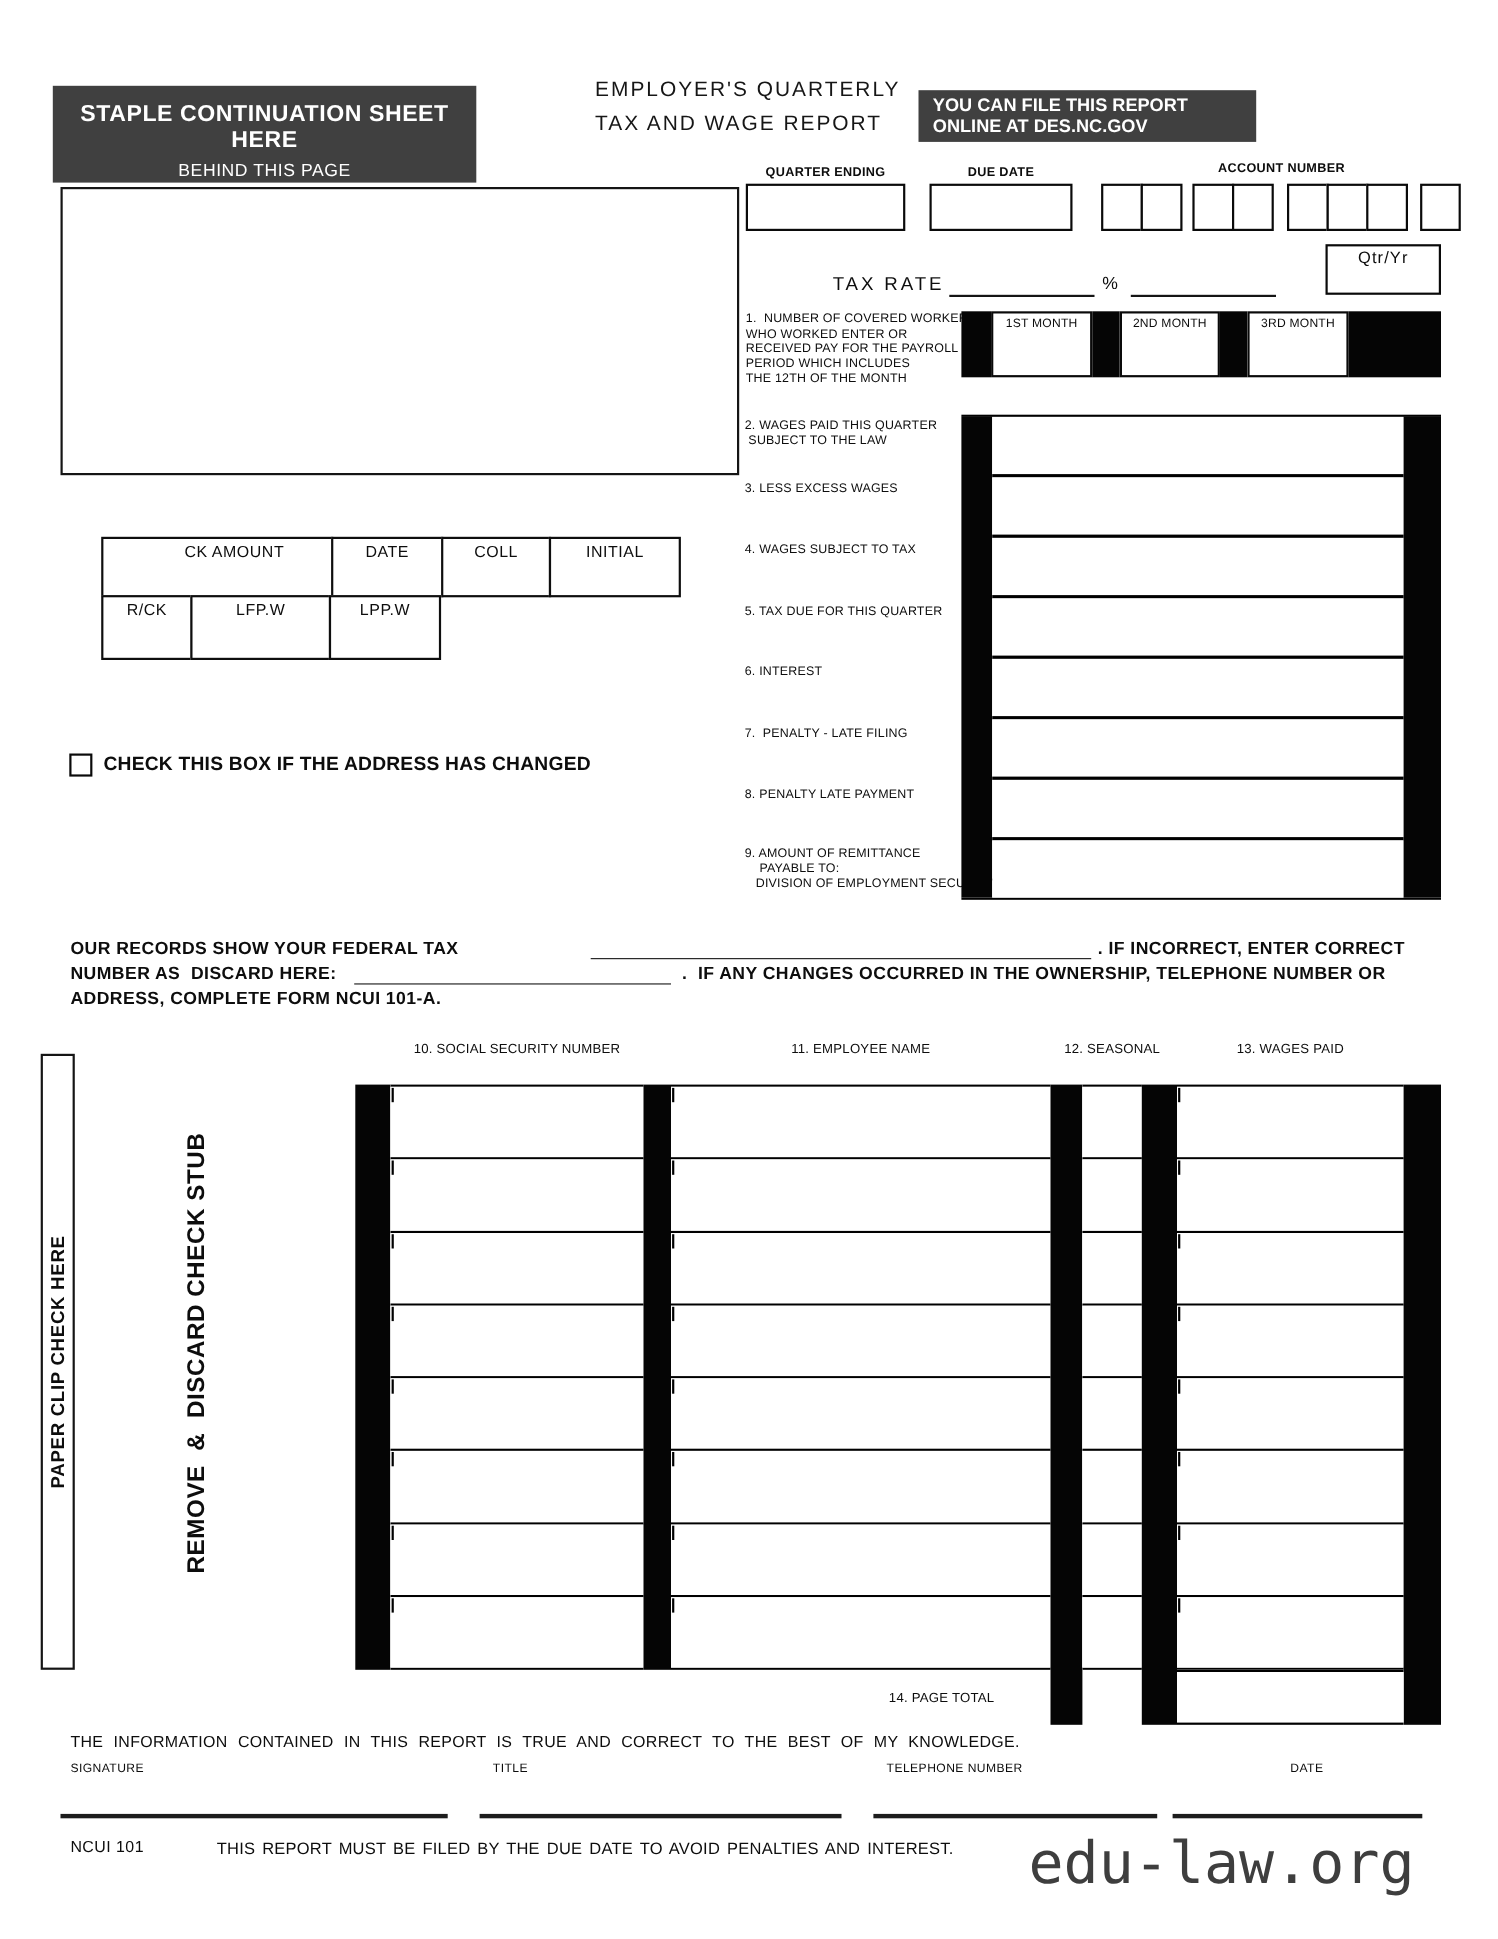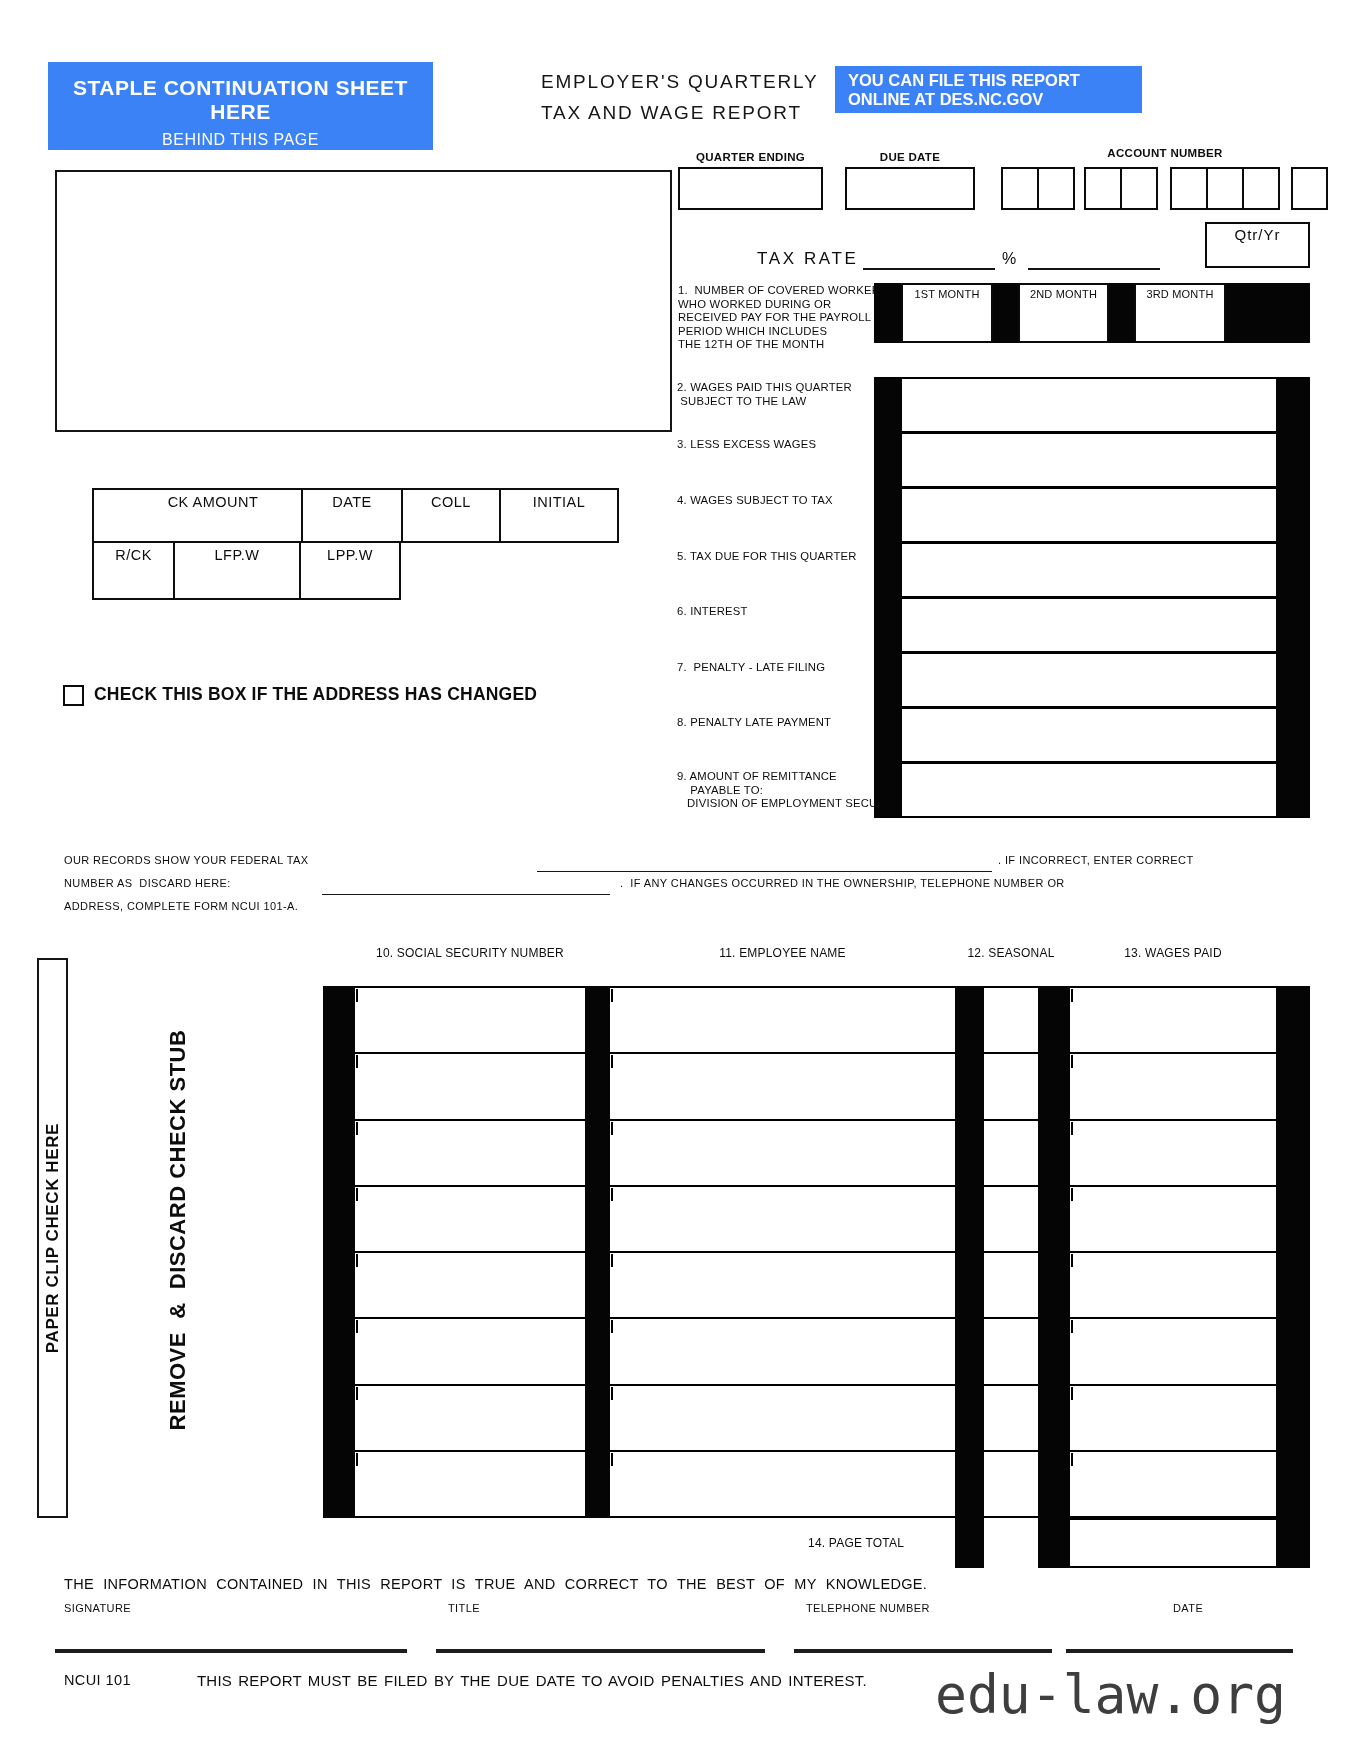--- a/index.html
+++ b/index.html
@@ -2,21 +2,21 @@
 <html><head>
 <meta charset="utf-8">
 <style>
   html,body{margin:0;padding:0;background:#e8e8e8;}
   .page{
     position:relative;width:1362px;height:1763px;margin:0 auto;
     background:#ffffff;color:#0d0d0d;overflow:hidden;
     font-family:"Liberation Sans",sans-serif;
   }
   .abs{position:absolute;}
-  .blackbox{background:#3b82f6;color:#ffffff;}
+  .blackbox{background:#404040;color:#ffffff;margin-top:16px;}
   .border2{border:2px solid #0a0a0a;box-sizing:border-box;}
   .ctr{text-align:center;}
   .lbl-sm{font-size:11.5px;font-weight:bold;letter-spacing:.3px;}
   .tick-lbl{font-size:12px;letter-spacing:.2px;}
   .item-label div{white-space:pre;font-size:11.3px;line-height:13.5px;letter-spacing:.2px;}
   
   .cellgroup{display:flex;}
   .cellgroup .cell{width:38px;height:43px;border:2px solid #0a0a0a;box-sizing:border-box;background:#fff;}
   .cellgroup .cell + .cell{margin-left:-2px;}
   
@@ -35,21 +35,21 @@
   .ckcell{border:2px solid #0e0e0e;box-sizing:border-box;text-align:center;font-size:14.5px;letter-spacing:.5px;padding-top:4px;background:#fff;}
   .ckcell + .ckcell{margin-left:-2px;}
   
   .wage-col{display:flex;flex-direction:column;border-top:2px solid #000;border-bottom:2px solid #000;box-sizing:border-box;background:#fff;}
   .wage-row{flex:1;border-bottom:2px solid #000;position:relative;background:#fff;}
   .wage-row:last-child{border-bottom:none;}
   .tick-col .wage-row::before{content:"";position:absolute;left:1px;top:1px;width:2px;height:13px;background:#000;}
   .vbar{background:#050505;}
   .underline{border-bottom:2px solid #151515;}
   .thinline{border-bottom:1.5px solid #151515;}
-  .fed{font-size:11px;letter-spacing:.4px;white-space:pre;}
+  .fed{font-size:16px;letter-spacing:.4px;white-space:pre;font-weight:bold;}
   .sigline{height:4px;background:#1d1d1d;}
   .siglbl{font-size:11px;letter-spacing:.4px;}
   .vtext{writing-mode:vertical-rl;transform:rotate(180deg);}
 </style>
 </head>
 <body>
 
 <div class="page">
 
   <div class="abs blackbox ctr" style="left:48px;top:62px;width:385px;height:88px;">
@@ -97,21 +97,21 @@
     <div class="ctr" style="font-size:15px;letter-spacing:1px;padding-top:2px;">Qtr/Yr</div>
   </div>
 
   <div class="abs" style="left:757px;top:249px;font-size:17px;letter-spacing:2.6px;">TAX RATE</div>
   <div class="abs underline" style="left:863px;top:251px;width:132px;height:17px;"></div>
   <div class="abs" style="left:1002px;top:250px;font-size:16px;">%</div>
   <div class="abs underline" style="left:1028px;top:251px;width:132px;height:17px;"></div>
 
   <div class="abs item-label" style="left:678px;top:284px;width:200px;">
     <div>1.  NUMBER OF COVERED WORKERS</div>
-    <div>WHO WORKED DURING OR</div>
+    <div>WHO WORKED ENTER OR</div>
     <div>RECEIVED PAY FOR THE PAYROLL</div>
     <div>PERIOD WHICH INCLUDES</div>
     <div>THE 12TH OF THE MONTH</div>
   </div>
 
   <div class="abs monthstrip" style="left:874px;top:283px;width:436px;">
     <div class="mseg" style="width:27px;"></div>
     <div class="mbox" style="width:92px;"><span>1ST MONTH</span></div>
     <div class="mseg" style="width:25px;"></div>
     <div class="mbox" style="width:91px;"><span>2ND MONTH</span></div>

